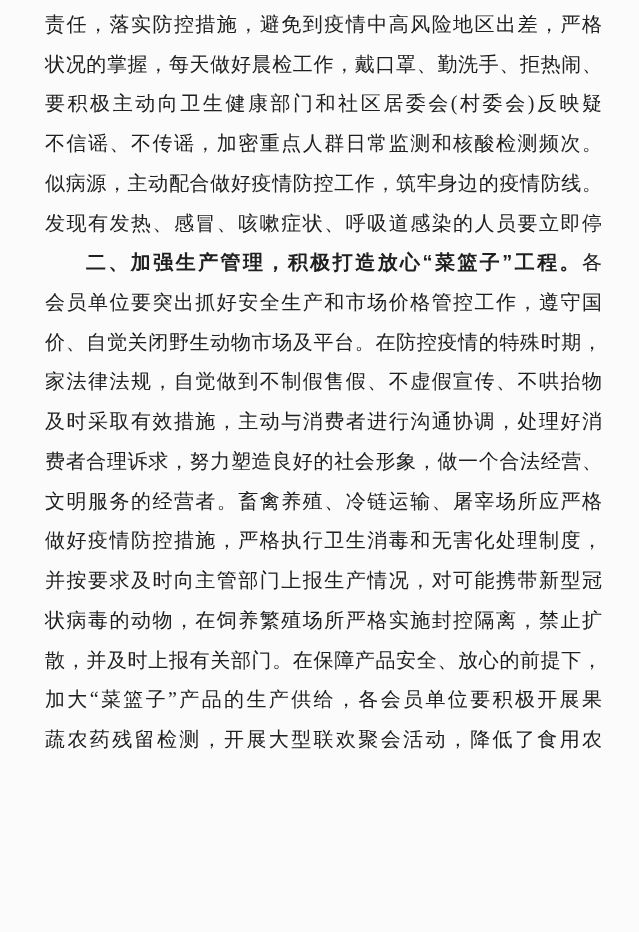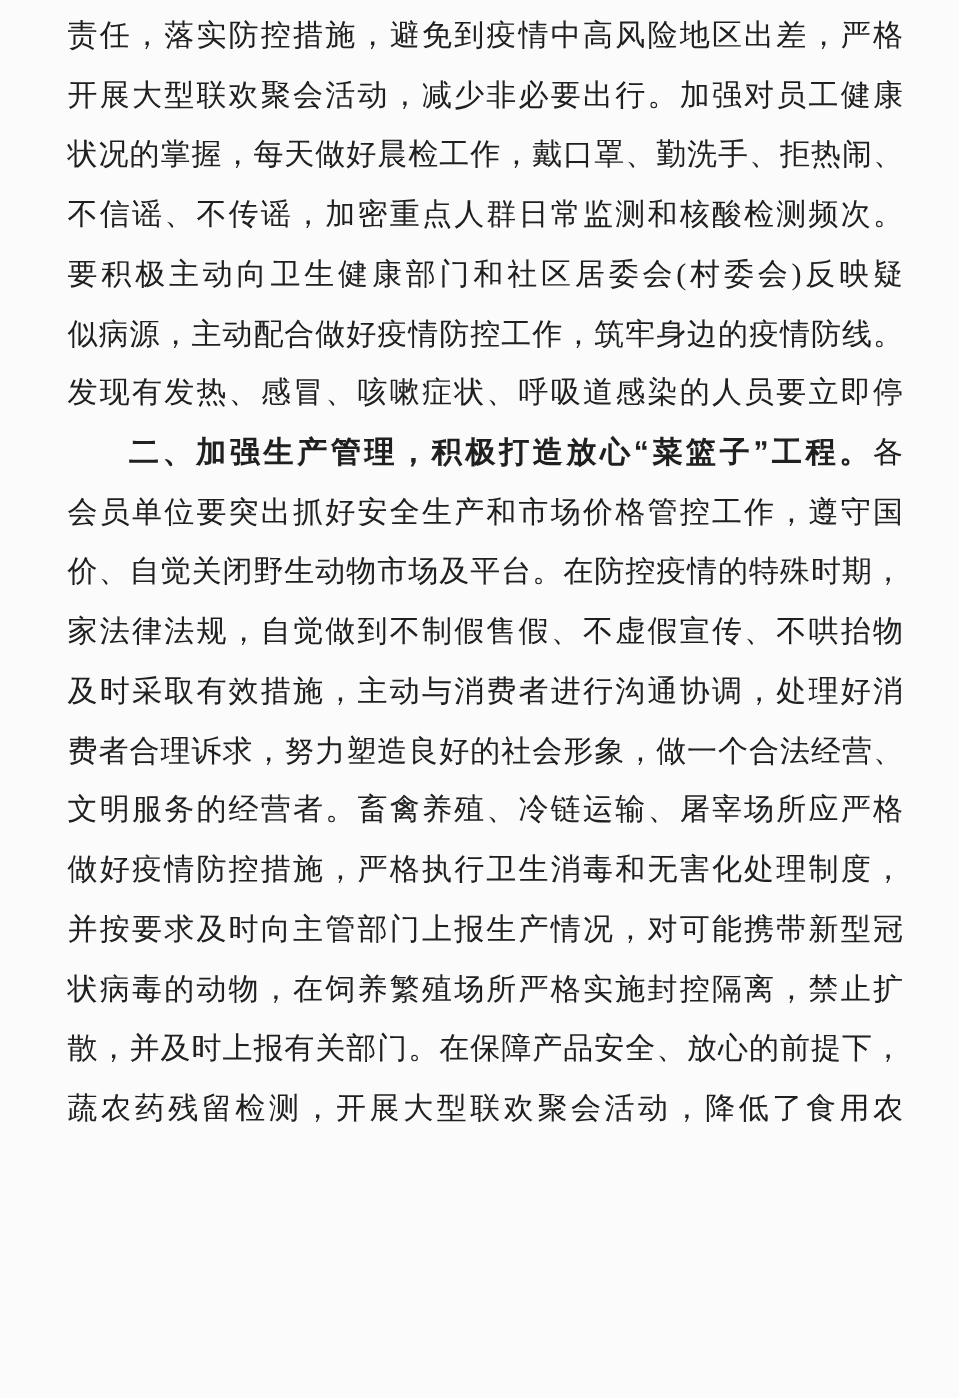--- a/index.html
+++ b/index.html
@@ -40,34 +40,34 @@
     font-family: "Liberation Sans", "DejaVu Sans", sans-serif;
     font-weight: 700;
   }
 </style>
 </head>
 <body>
 
 <div class="page">
 
   <div class="line">责任，落实防控措施，避免到疫情中高风险地区出差，严格</div>
-  <div class="line">开展大型联欢聚会活动，减少非必要出行。加强对员工健康</div>
   <div class="line">状况的掌握，每天做好晨检工作，戴口罩、勤洗手、拒热闹、</div>
+  <div class="line">要积极主动向卫生健康部门和社区居委会(村委会)反映疑</div>
   <div class="line">不信谣、不传谣，加密重点人群日常监测和核酸检测频次。</div>
-  <div class="line">要积极主动向卫生健康部门和社区居委会(村委会)反映疑</div>
   <div class="line">似病源，主动配合做好疫情防控工作，筑牢身边的疫情防线。</div>
   <div class="line">发现有发热、感冒、咳嗽症状、呼吸道感染的人员要立即停</div>
 
   <div class="line heading-line"><span class="heading-bold">二、加强生产管理，积极打造放心“菜篮子”工程。</span><span>各</span></div>
 
   <div class="line">会员单位要突出抓好安全生产和市场价格管控工作，遵守国</div>
   <div class="line">价、自觉关闭野生动物市场及平台。在防控疫情的特殊时期，</div>
   <div class="line">家法律法规，自觉做到不制假售假、不虚假宣传、不哄抬物</div>
   <div class="line">及时采取有效措施，主动与消费者进行沟通协调，处理好消</div>
   <div class="line">费者合理诉求，努力塑造良好的社会形象，做一个合法经营、</div>
   <div class="line">文明服务的经营者。畜禽养殖、冷链运输、屠宰场所应严格</div>
   <div class="line">做好疫情防控措施，严格执行卫生消毒和无害化处理制度，</div>
   <div class="line">并按要求及时向主管部门上报生产情况，对可能携带新型冠</div>
   <div class="line">状病毒的动物，在饲养繁殖场所严格实施封控隔离，禁止扩</div>
   <div class="line">散，并及时上报有关部门。在保障产品安全、放心的前提下，</div>
+  <div class="line">加大“菜篮子”产品的生产供给，各会员单位要积极开展果</div>
   <div class="line">蔬农药残留检测，开展大型联欢聚会活动，降低了食用农</div>
 
 </div>
 
 </body></html>

